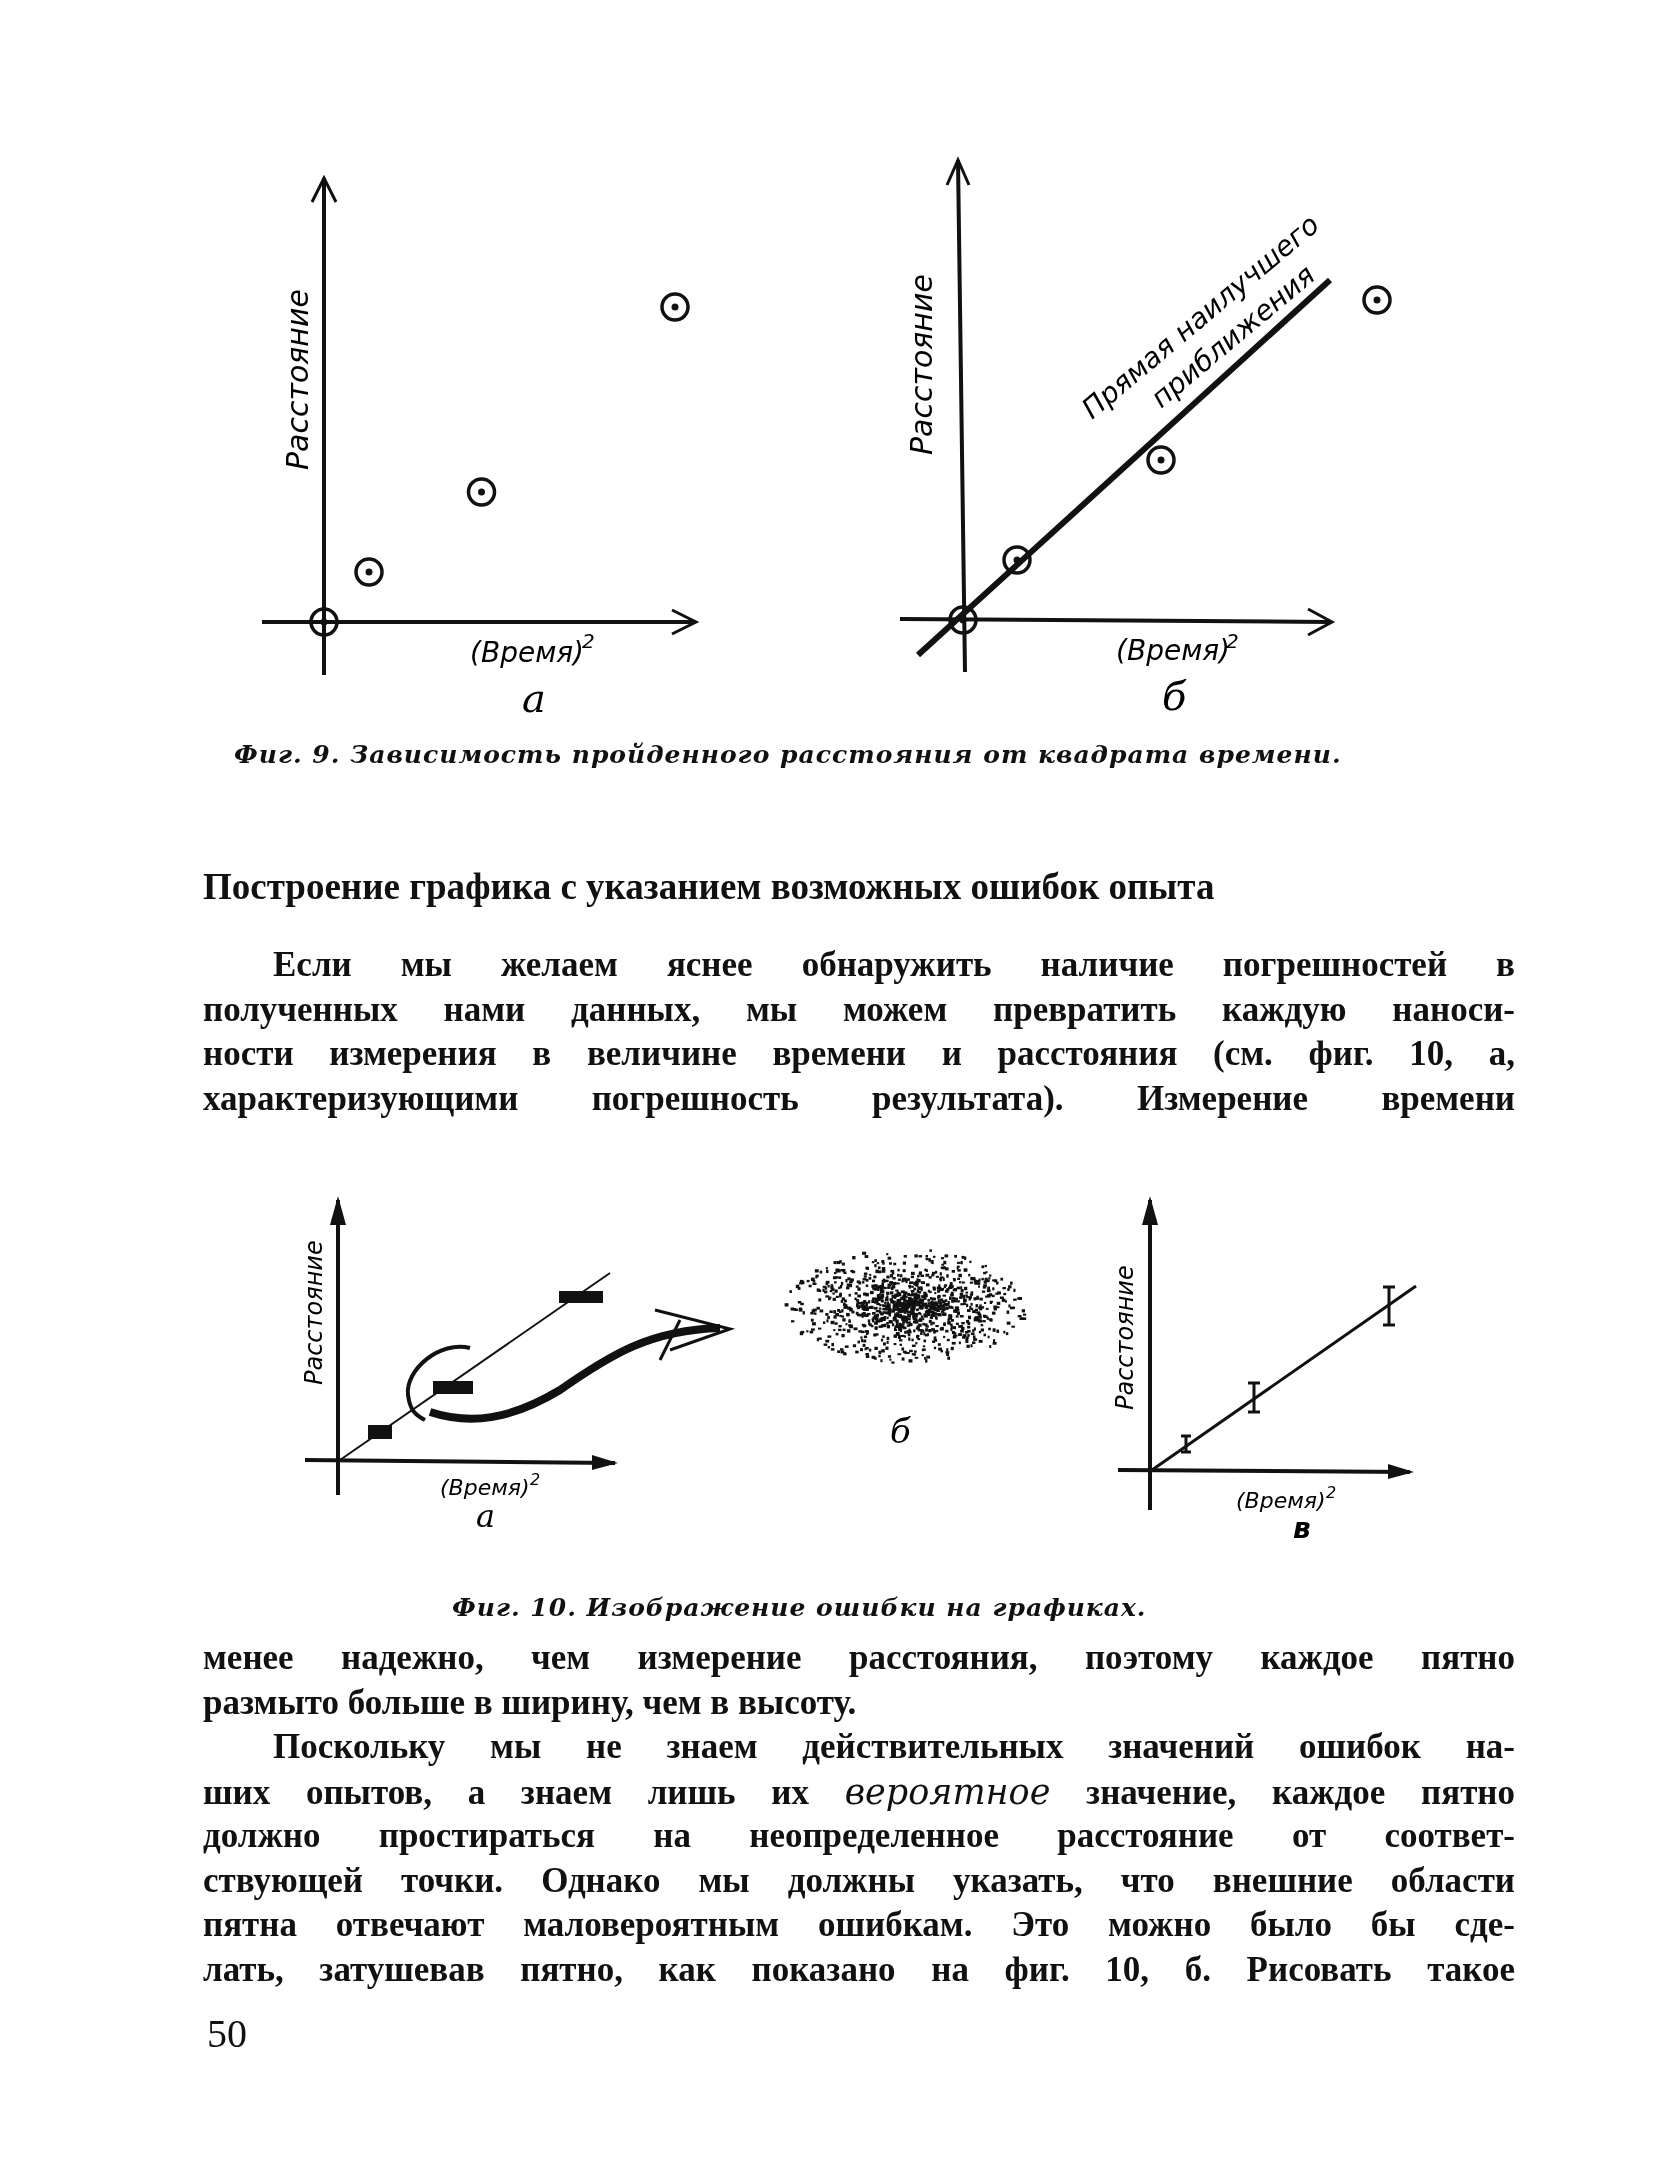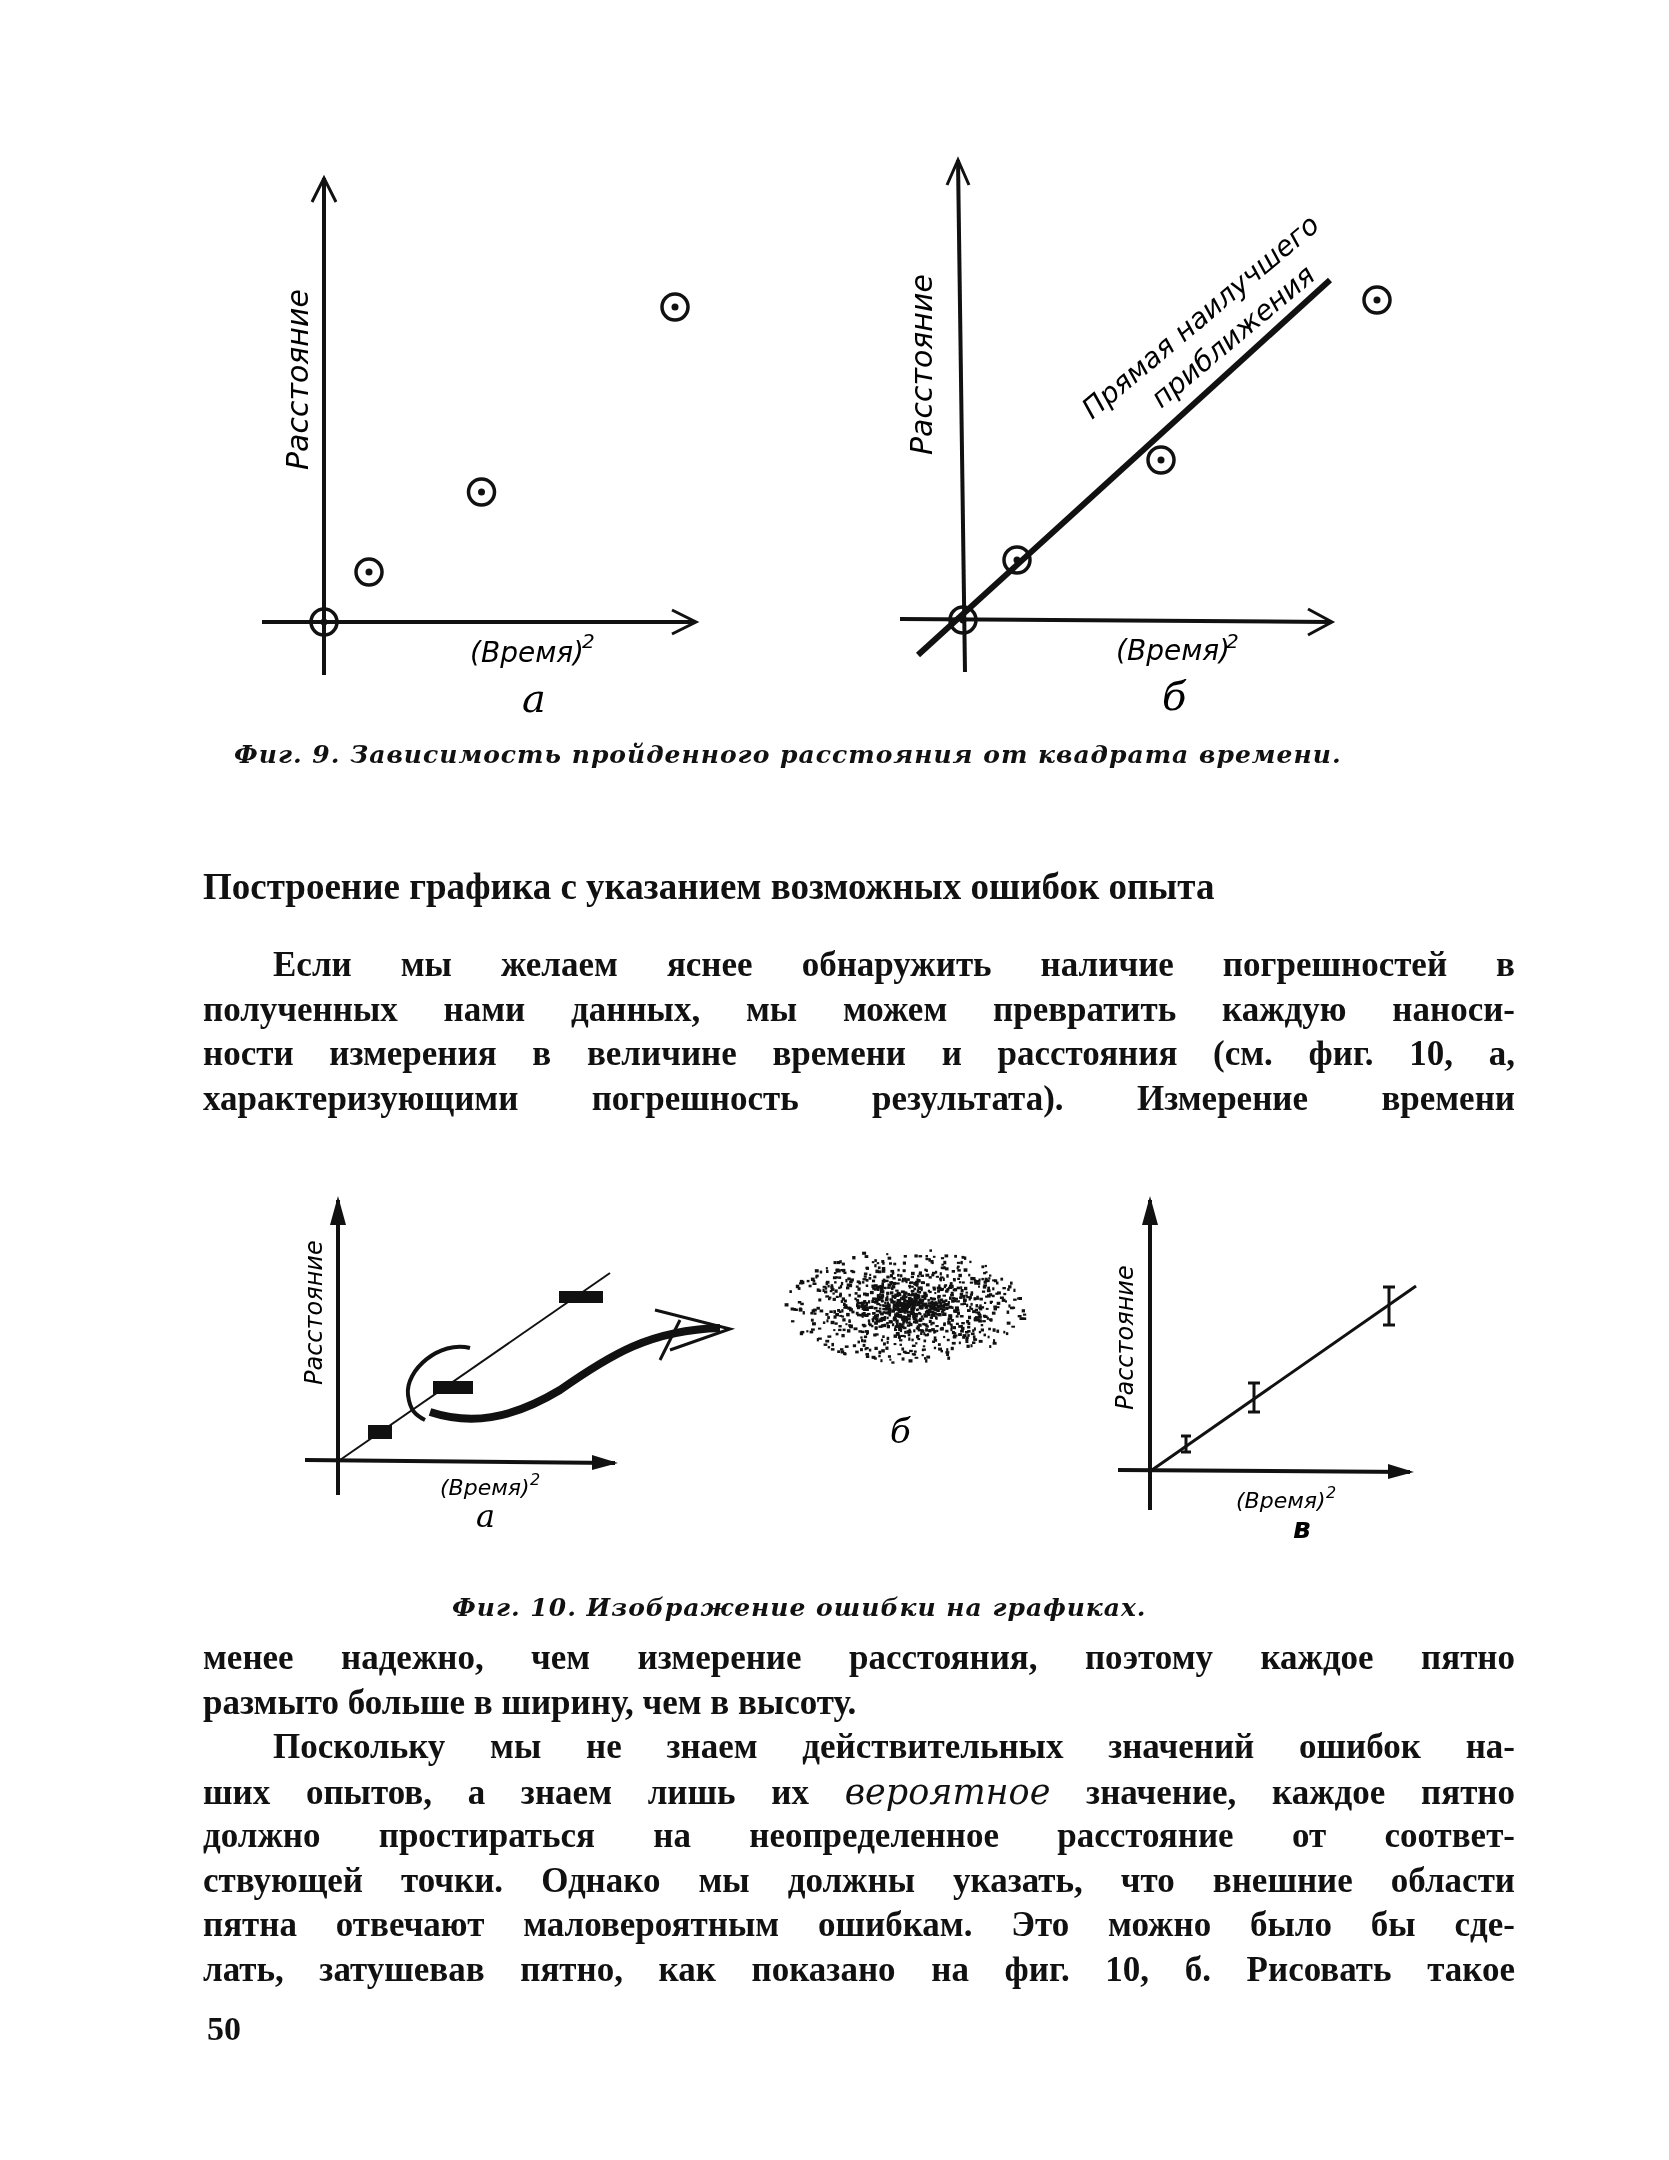--- a/index.html
+++ b/index.html
@@ -6,21 +6,21 @@
   body { width:1669px; height:2160px; position:relative; overflow:hidden; font-family:"DejaVu Serif", serif; color:#111; }
   .abs { position:absolute; }
   svg { position:absolute; overflow:visible; }
   .ital { font-family:"DejaVu Serif", serif; font-style:italic; }
   .caption { font-family:"DejaVu Serif", serif; font-style:italic; font-weight:bold; font-size:25px; letter-spacing:1px; white-space:nowrap; }
   .heading { font-family:"Liberation Serif", serif; font-weight:bold; font-size:37px; white-space:nowrap;margin-top:45px; }
   .para { font-family:"Liberation Serif", serif; font-weight:bold; font-size:35px; line-height:44.5px; text-align:justify; width:1312px; left:203px; }
   .para .line { display:block; text-align:justify; text-align-last:justify; white-space:nowrap; height:44.5px; }
   .para .line.last { text-align-last:left; }
   .indent { padding-left:70px; }
-  .pagenum { font-family:"Liberation Serif", serif; font-weight:bold; font-size:34px; }
+  .pagenum { font-family:"Liberation Serif", serif; font-weight:normal; font-size:40px; }
   .axis-label { font-family:"DejaVu Sans", sans-serif; font-style:italic; }
   .sub { font-family:"DejaVu Serif", serif; font-style:italic; }
 </style>
 </head>
 <body>
 
 <div>
 
   <svg width="1669" height="760" style="left:0;top:0">
     <line x1="324" y1="675" x2="324" y2="178" stroke="#111" stroke-width="4"></line>

